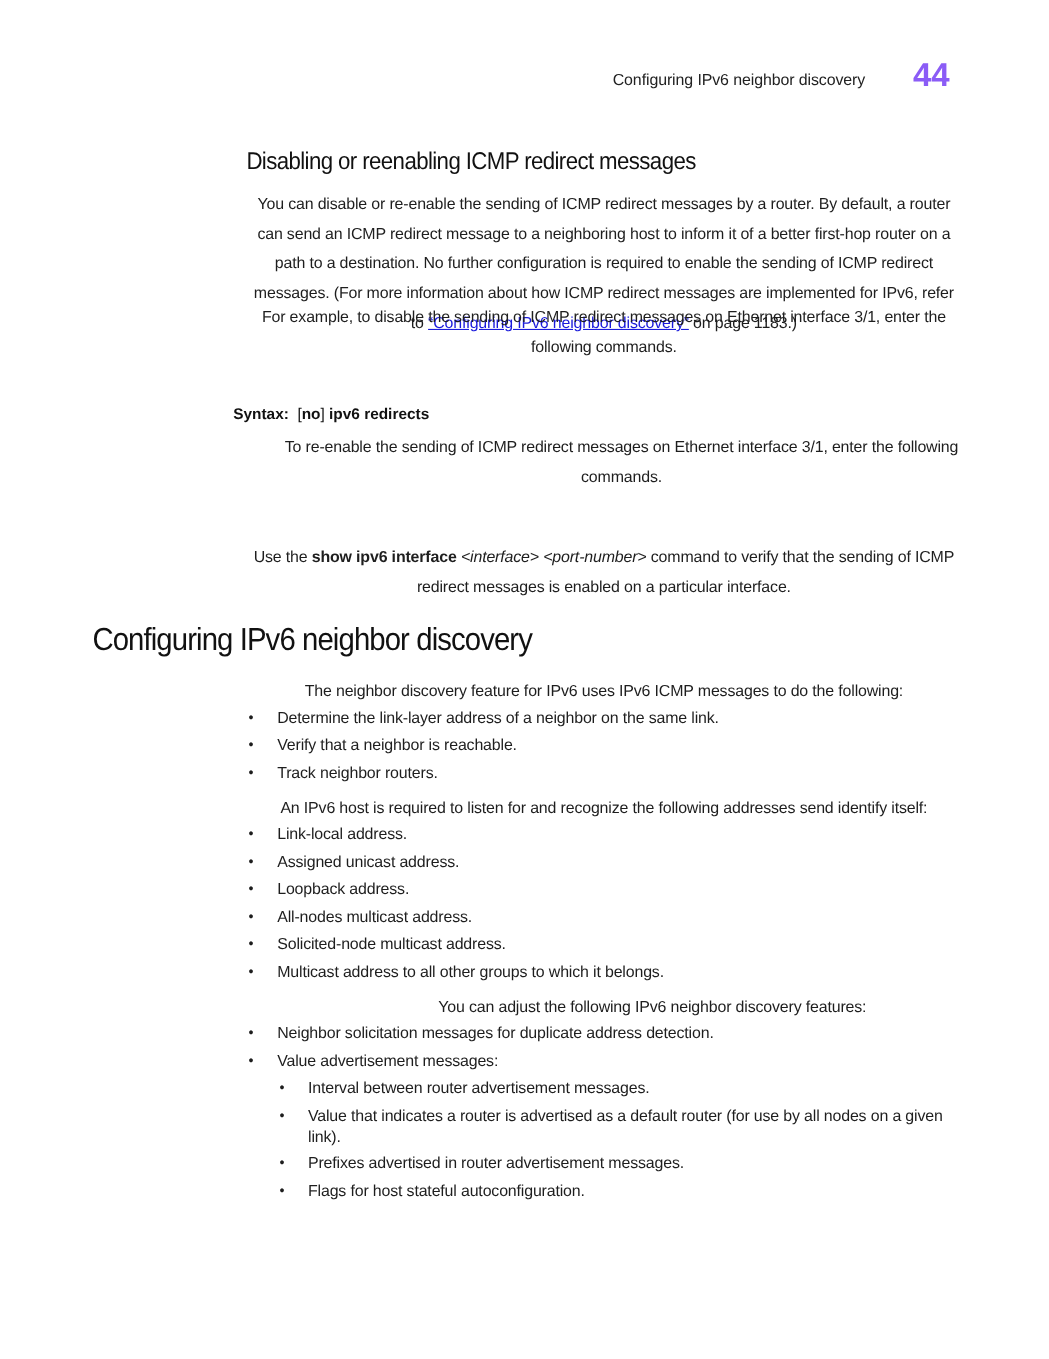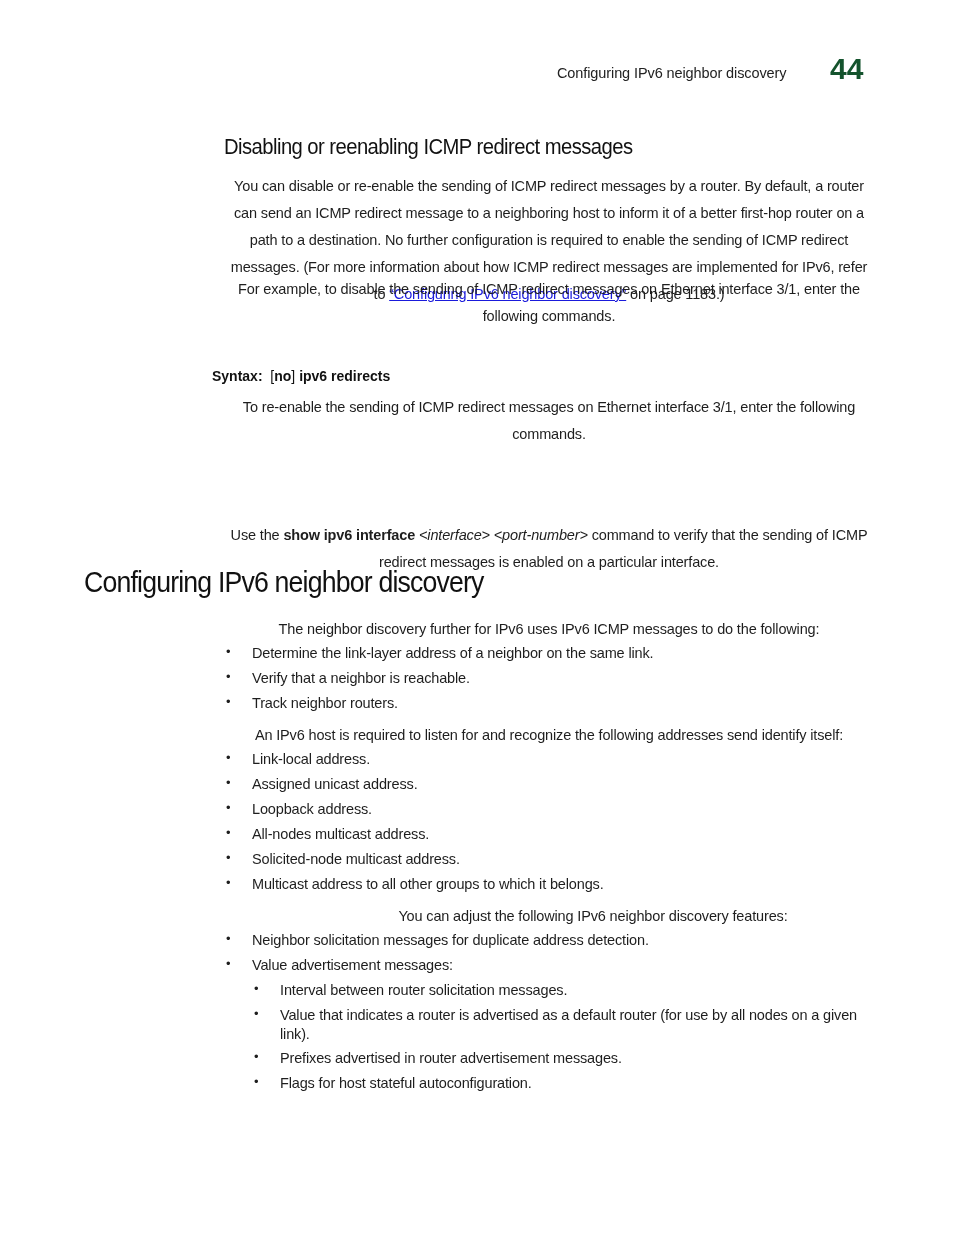--- a/index.html
+++ b/index.html
@@ -2,21 +2,21 @@
 <html><head>
 <meta charset="utf-8">
 <style>
   html, body { margin: 0; padding: 0; background: #ffffff; }
   body {
     width: 954px; height: 1235px; position: relative; overflow: hidden;
     font-family: "Liberation Sans", sans-serif; color: #1a1a1a;
   }
   .abs { position: absolute; }
   .header-title { left: 557px; top: 65px; font-size: 14.5px; color: #222; white-space: nowrap; letter-spacing: -0.1px; }
-  .chapter-num { left: 830px; top: 52px; font-size: 30px; font-weight: bold; color: #14532d; }
+  .chapter-num { left: 830px; top: 52px; font-size: 30px; font-weight: bold; color: #8b5cf6; }
   .h2 { left: 224px; top: 134px; font-size: 22px; font-weight: normal; color: #111; letter-spacing: -0.6px; transform: scaleX(0.92); transform-origin: left; white-space: nowrap; }
   .h1 { left: 84px; top: 566px; font-size: 29px; color: #111; letter-spacing: -0.9px; transform: scaleX(0.92); transform-origin: left; white-space: nowrap; }
   .para { left: 224px; width: 650px; font-size: 14.5px; line-height: 27px; color: #1e1e1e; letter-spacing: -0.15px; text-align: center; }
   .link { color: #1a1adb; }
   .bold { font-weight: bold; }
   .it { font-style: italic; }
   .syntax { left: 212px; top: 368px; font-size: 14px; color: #111; }
   .bl { left: 224px; width: 650px; font-size: 14.5px; color: #1e1e1e; letter-spacing: -0.15px; }
   .bl .item { position: absolute; left: 0; width: 650px; }
   .bl .dot { position: absolute; left: 2px; top: 0; font-size: 13px; }
@@ -37,29 +37,29 @@
 </div>
 
 <div class="abs para" style="top:276px;">For example, to disable the sending of ICMP redirect messages on Ethernet interface 3/1, enter the following commands.</div>
 
 <div class="abs syntax">
   <span class="bold">Syntax:</span>&nbsp;
   <span>[</span><span class="bold">no</span><span>]</span>
   <span class="bold">ipv6 redirects</span>
 </div>
 
-<div class="abs para" style="top:394px;">To re-enable the sending of ICMP redirect messages on Ethernet interface 3/1, enter the following commands.</div>
+<div class="abs para" style="top:394px;margin-left:16px;">To re-enable the sending of ICMP redirect messages on Ethernet interface 3/1, enter the following commands.</div>
 
-<div class="abs para" style="top:494px;margin-top:28px;">
+<div class="abs para" style="top:494px;">
   <span>Use the </span><span class="bold">show ipv6 interface</span><span class="it"> &lt;interface&gt; &lt;port-number&gt;</span><span> command to verify that the sending of ICMP redirect messages is enabled on a particular interface.</span>
 </div>
 
 <div class="abs h1">Configuring IPv6 neighbor discovery</div>
 
-<div class="abs para" style="top:616px;">The neighbor discovery further for IPv6 uses IPv6 ICMP messages to do the following:</div>
+<div class="abs para" style="top:616px;">The neighbor discovery feature for IPv6 uses IPv6 ICMP messages to do the following:</div>
 
 <div class="abs bl" style="top:644px;">
   <div class="item" style="top:0px;">
       <span class="dot">•</span>
       <span class="txt">Determine the link-layer address of a neighbor on the same link.</span>
     </div>
   <div class="item" style="top:25px;">
       <span class="dot">•</span>
       <span class="txt">Verify that a neighbor is reachable.</span>
     </div>
@@ -104,21 +104,21 @@
   <div class="item" style="top:0px;">
       <span class="dot">•</span>
       <span class="txt">Neighbor solicitation messages for duplicate address detection.</span>
     </div>
   <div class="item" style="top:25px;">
       <span class="dot">•</span>
       <span class="txt">Value advertisement messages:</span>
     </div>
   <div class="item sub" style="top:50px;">
       <span class="dot">•</span>
-      <span class="txt">Interval between router solicitation messages.</span>
+      <span class="txt">Interval between router advertisement messages.</span>
     </div>
   <div class="item sub" style="top:75px;">
       <span class="dot">•</span>
       <span class="txt">Value that indicates a router is advertised as a default router (for use by all nodes on a given link).</span>
     </div>
   <div class="item sub" style="top:118px;">
       <span class="dot">•</span>
       <span class="txt">Prefixes advertised in router advertisement messages.</span>
     </div>
   <div class="item sub" style="top:143px;">

